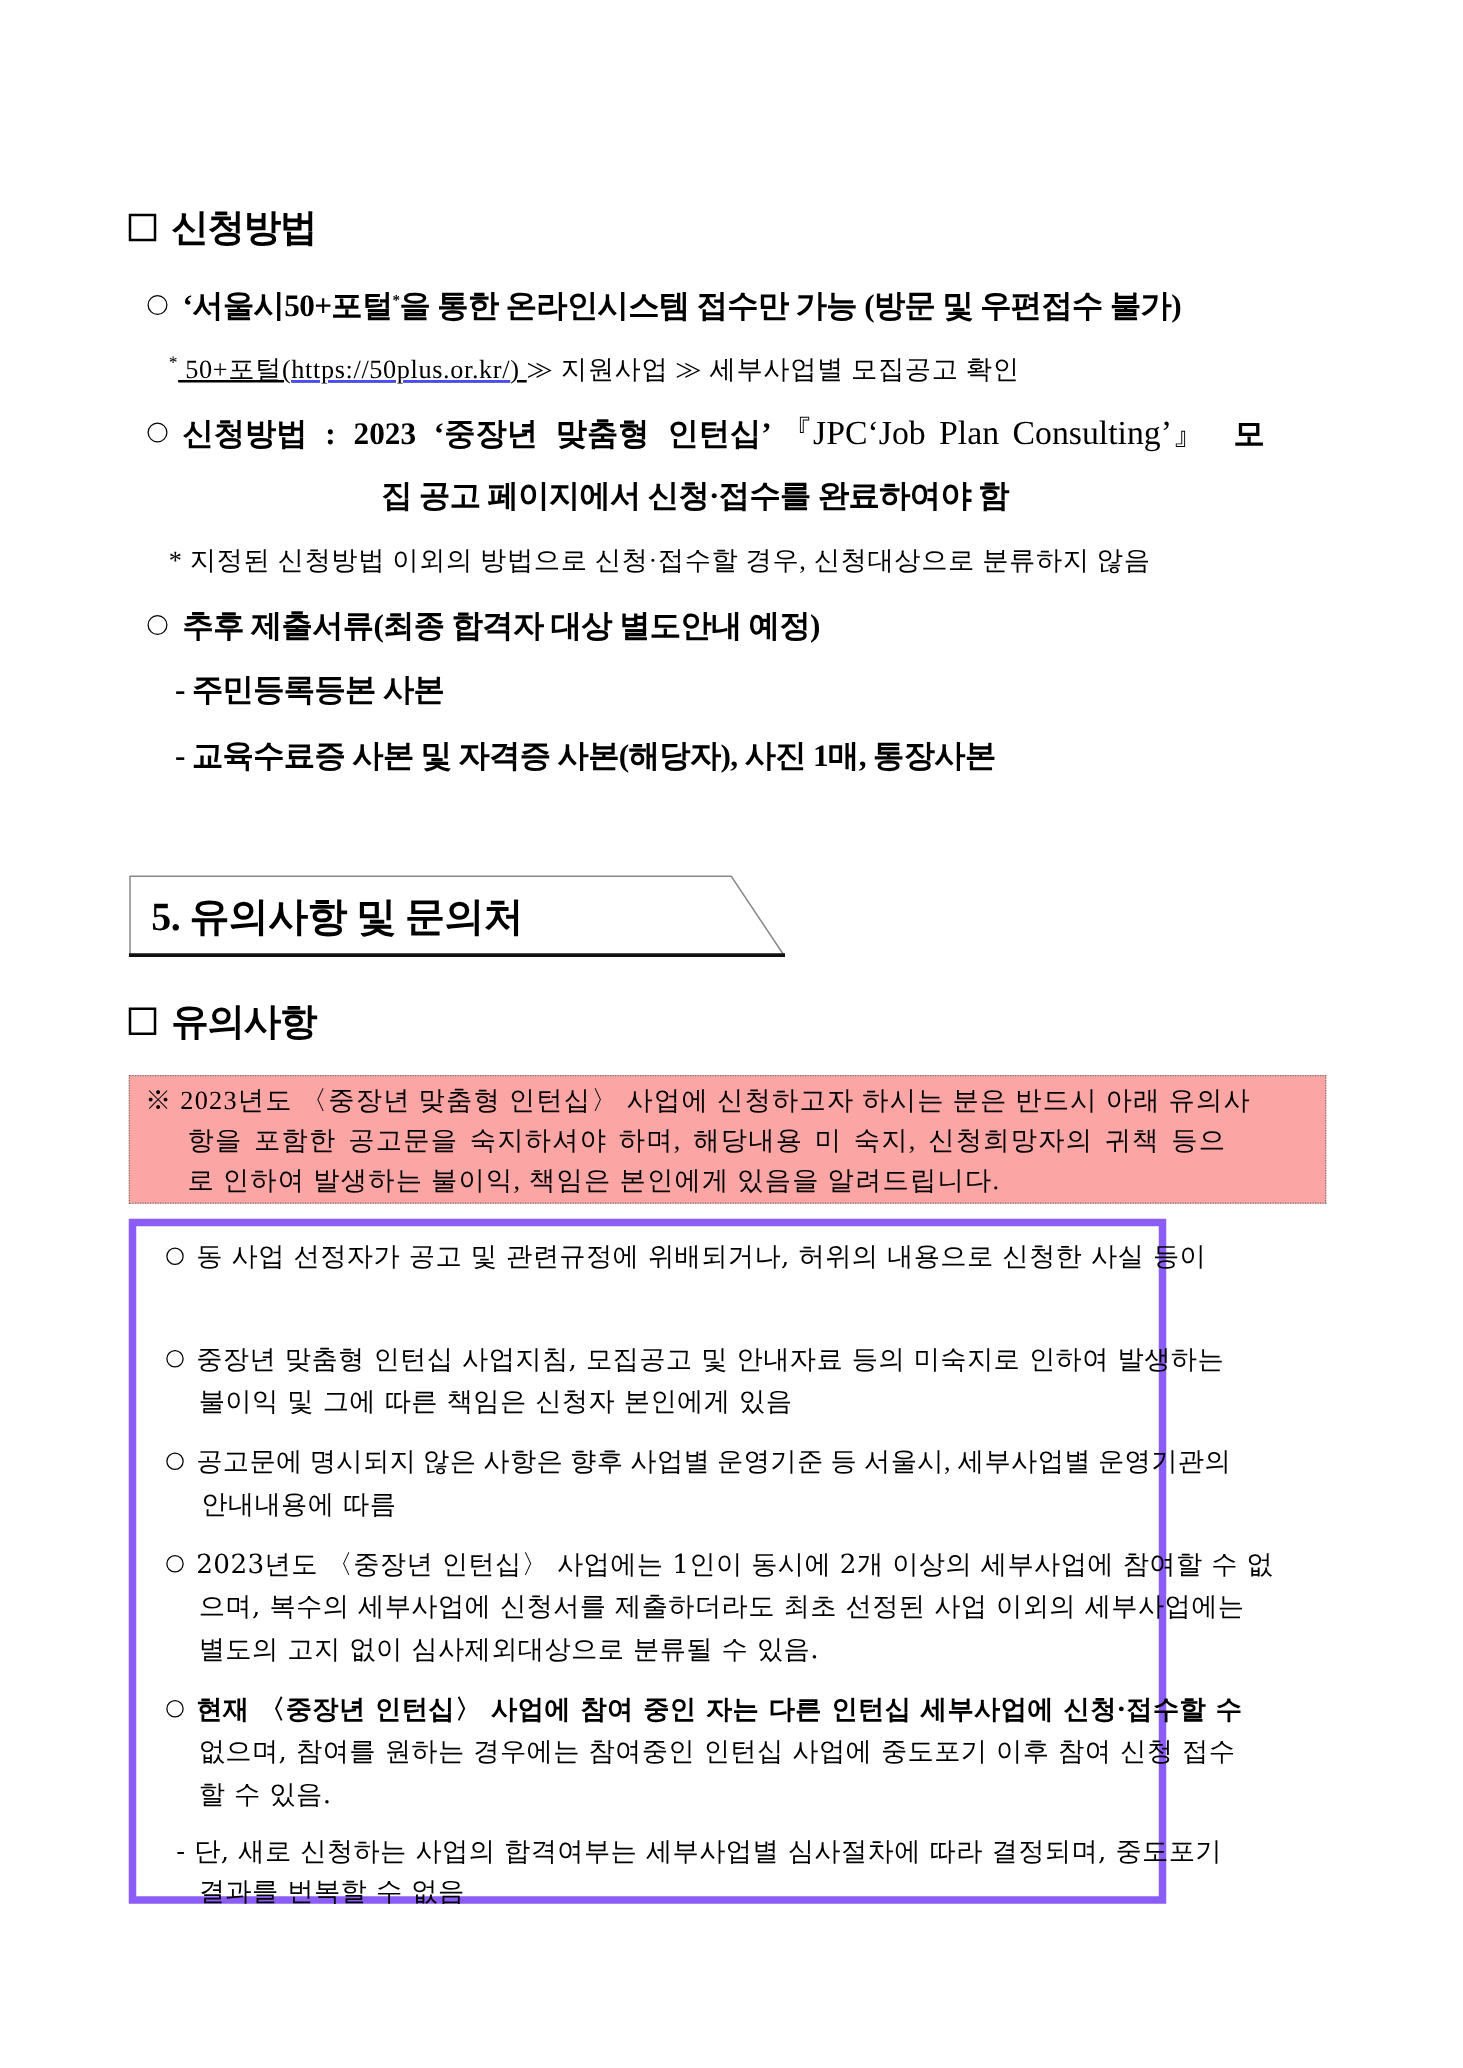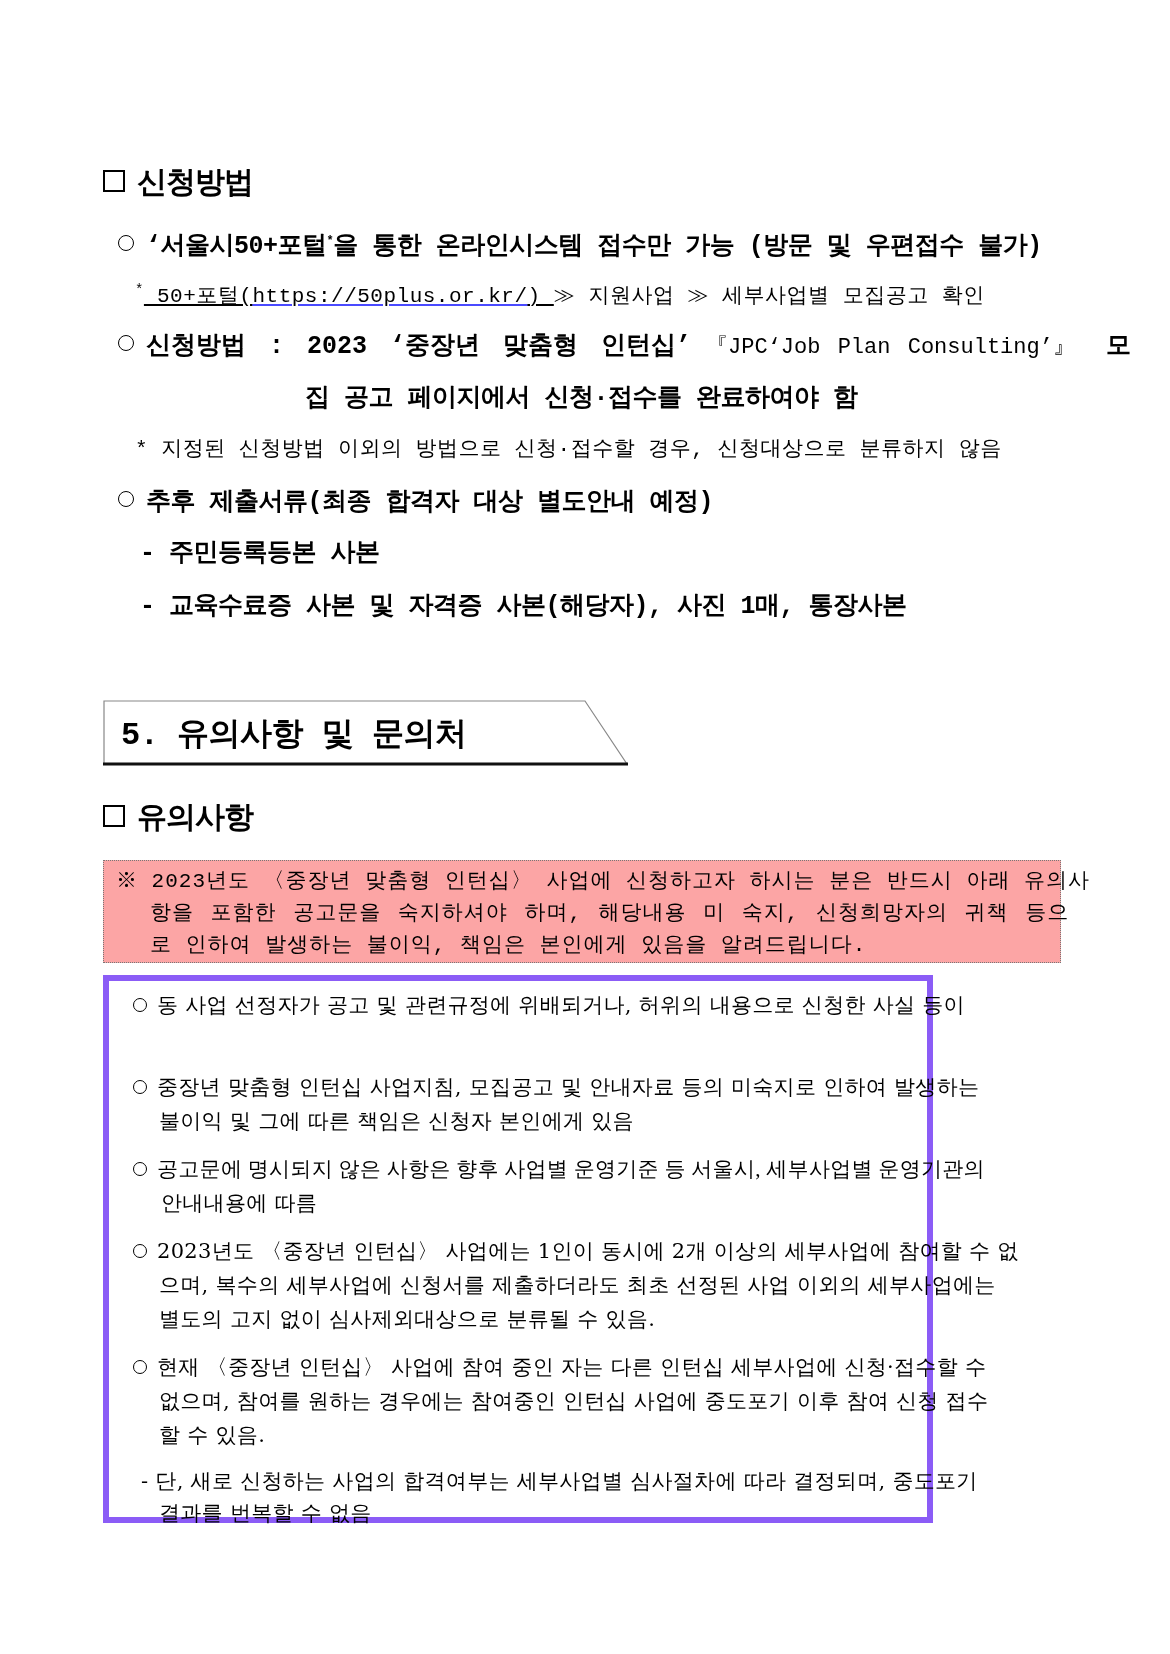--- a/index.html
+++ b/index.html
@@ -1,17 +1,17 @@
 <!DOCTYPE html>
 <html><head>
 <meta charset="utf-8">
 <style>
   html, body { margin: 0; padding: 0; background: #ffffff; }
   body { width: 1170px; height: 1654px; position: relative; color: #000; overflow: hidden; }
-  .sans { font-family: Liberation Mono, monospace; }
+  .sans { font-family: Liberation Serif, serif; }
   .serif { font-family: "DejaVu Serif", "Liberation Serif", serif; }
   .abs { position: absolute; white-space: nowrap; }
 
   .h-box { display: inline-block; width: 22px; height: 22px; border: 2px solid #000; vertical-align: middle; margin-right: 12px; box-sizing: border-box; position: relative; top: -3px; }
   .h2 { font-size: 30px; font-weight: bold; letter-spacing: -1px; }
   .b1 { font-size: 25px; font-weight: bold; letter-spacing: -0.5px; }
   .note { font-size: 21px; letter-spacing: 0.5px; }
   .circ { display: inline-block; width: 16px; height: 16px; border: 1.5px solid #000; border-radius: 50%; vertical-align: middle; margin-right: 12px; position: relative; top: -3px; box-sizing: border-box; }
   .link { color: #000; text-decoration: underline; text-decoration-color: #000; }
   .link .url { text-decoration: underline; text-decoration-color: #4a4aff; }
@@ -37,21 +37,21 @@
 <div class="abs sans b1" style="left:118px; top:228px;">
   <span class="circ"></span><span>‘서울시50+포털</span><sup style="font-size:12px;">*</sup><span>을 통한 온라인시스템 접수만 가능 (방문 및 우편접수 불가)</span>
 </div>
 
 <div class="abs sans note" style="left:135px; top:281px;">
   <sup style="font-size:14px;">*</sup><span class="link"><span> 50+포털(</span><span class="url">https://50plus.or.kr/</span><span>) </span></span><span>≫ 지원사업 ≫ 세부사업별 모집공고 확인</span>
 </div>
 
 <div class="abs sans" style="left:118px; top:328px; font-size:25px;">
   <span class="circ"></span><span style="font-weight:bold; word-spacing:8px;">신청방법 : 2023 ‘중장년 맞춤형 인턴십’</span>
-  <span style="font-size:22px; word-spacing:4px;">『JPC‘Job Plan Consulting’』</span>
+  <span style="font-size:27px; word-spacing:4px;">『JPC‘Job Plan Consulting’』</span>
   <span style="font-weight:bold; margin-left:16px;">모</span>
 </div>
 <div class="abs sans b1" style="left:305px; top:380px;">집 공고 페이지에서 신청·접수를 완료하여야 함</div>
 
 <div class="abs sans note" style="left:135px; top:434px;">* 지정된 신청방법 이외의 방법으로 신청·접수할 경우, 신청대상으로 분류하지 않음</div>
 
 <div class="abs sans b1" style="left:118px; top:484px;">
   <span class="circ"></span><span>추후 제출서류(최종 합격자 대상 별도안내 예정)</span>
 </div>
 <div class="abs sans b1" style="left:140px; top:535px;">- 주민등록등본 사본</div>
@@ -81,19 +81,19 @@
   <div class="row" style="left:24px; top:92px;"><span class="ccirc"></span><span>중장년 맞춤형 인턴십 사업지침, 모집공고 및 안내자료 등의 미숙지로 인하여 발생하는</span></div>
   <div class="row" style="left:50px; top:126px;">불이익 및 그에 따른 책임은 신청자 본인에게 있음</div>
 
   <div class="row" style="left:24px; top:174px;font-family:Liberation Serif, serif;"><span class="ccirc"></span><span>공고문에 명시되지 않은 사항은 향후 사업별 운영기준 등 서울시, 세부사업별 운영기관의</span></div>
   <div class="row" style="left:52px; top:208px;">안내내용에 따름</div>
 
   <div class="row" style="left:24px; top:256px;"><span class="ccirc"></span><span>2023년도 〈중장년 인턴십〉 사업에는 1인이 동시에 2개 이상의 세부사업에 참여할 수 없</span></div>
   <div class="row" style="left:50px; top:290px;">으며, 복수의 세부사업에 신청서를 제출하더라도 최초 선정된 사업 이외의 세부사업에는</div>
   <div class="row" style="left:50px; top:324px;">별도의 고지 없이 심사제외대상으로 분류될 수 있음.</div>
 
-  <div class="row" style="left:24px; top:372px;"><span class="ccirc"></span><span>현재 〈중장년 인턴십〉 사업에 참여 중인 자는 다른 인턴십 세부사업에 신청·접수할 수</span></div>
+  <div class="row" style="left:24px; top:372px;font-weight:bold;"><span class="ccirc"></span><span>현재 〈중장년 인턴십〉 사업에 참여 중인 자는 다른 인턴십 세부사업에 신청·접수할 수</span></div>
   <div class="row" style="left:50px; top:406px;">없으며, 참여를 원하는 경우에는 참여중인 인턴십 사업에 중도포기 이후 참여 신청 접수</div>
   <div class="row" style="left:50px; top:440px;">할 수 있음.</div>
 
   <div class="row" style="left:32px; top:486px;">- 단, 새로 신청하는 사업의 합격여부는 세부사업별 심사절차에 따라 결정되며, 중도포기</div>
   <div class="row" style="left:50px; top:518px;">결과를 번복할 수 없음</div>
 </div>
 
 </body></html>

